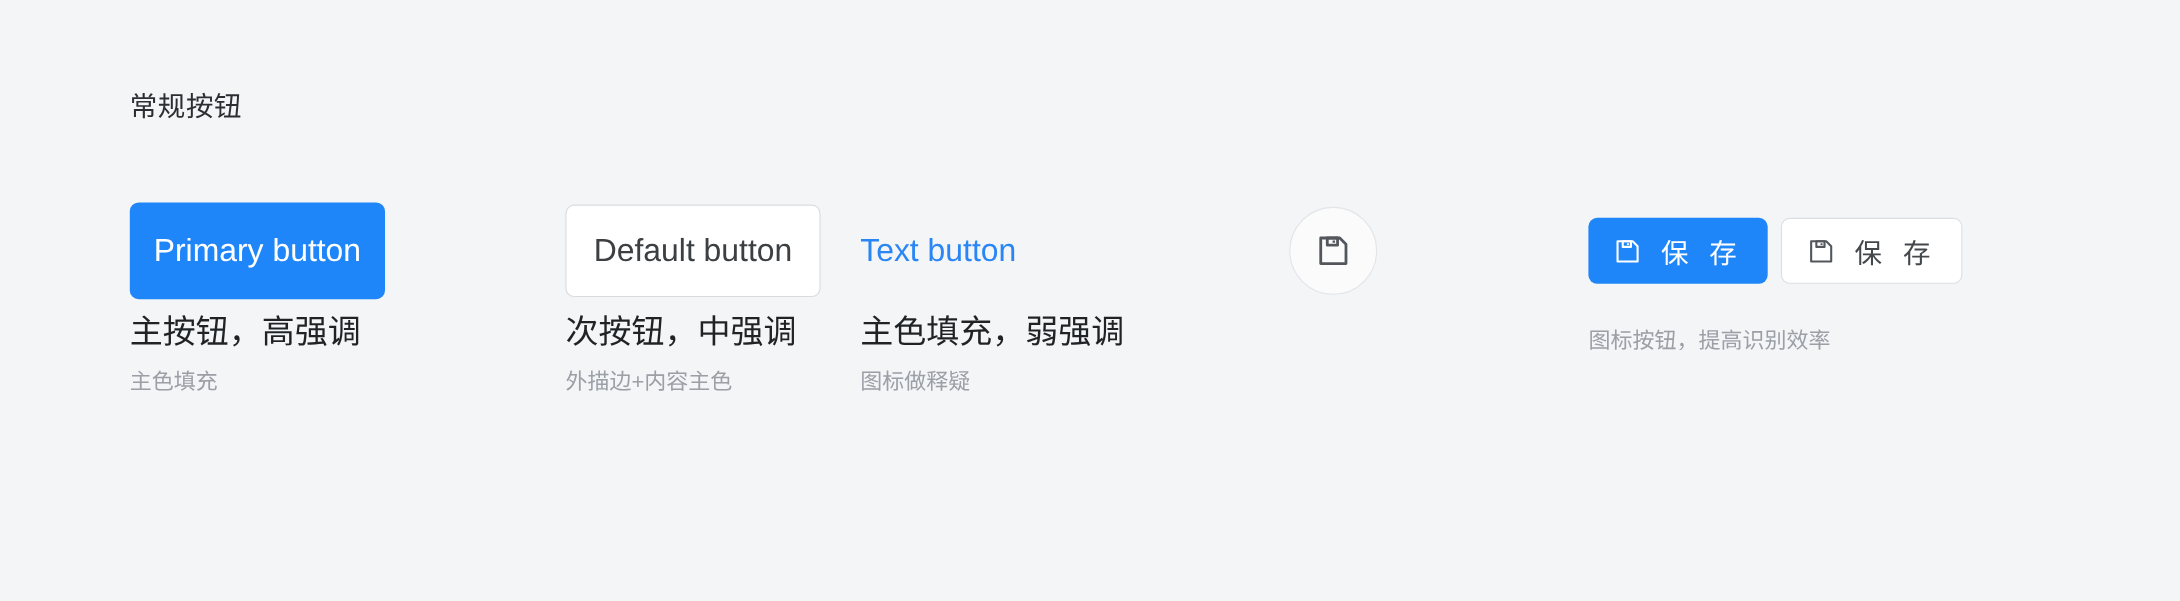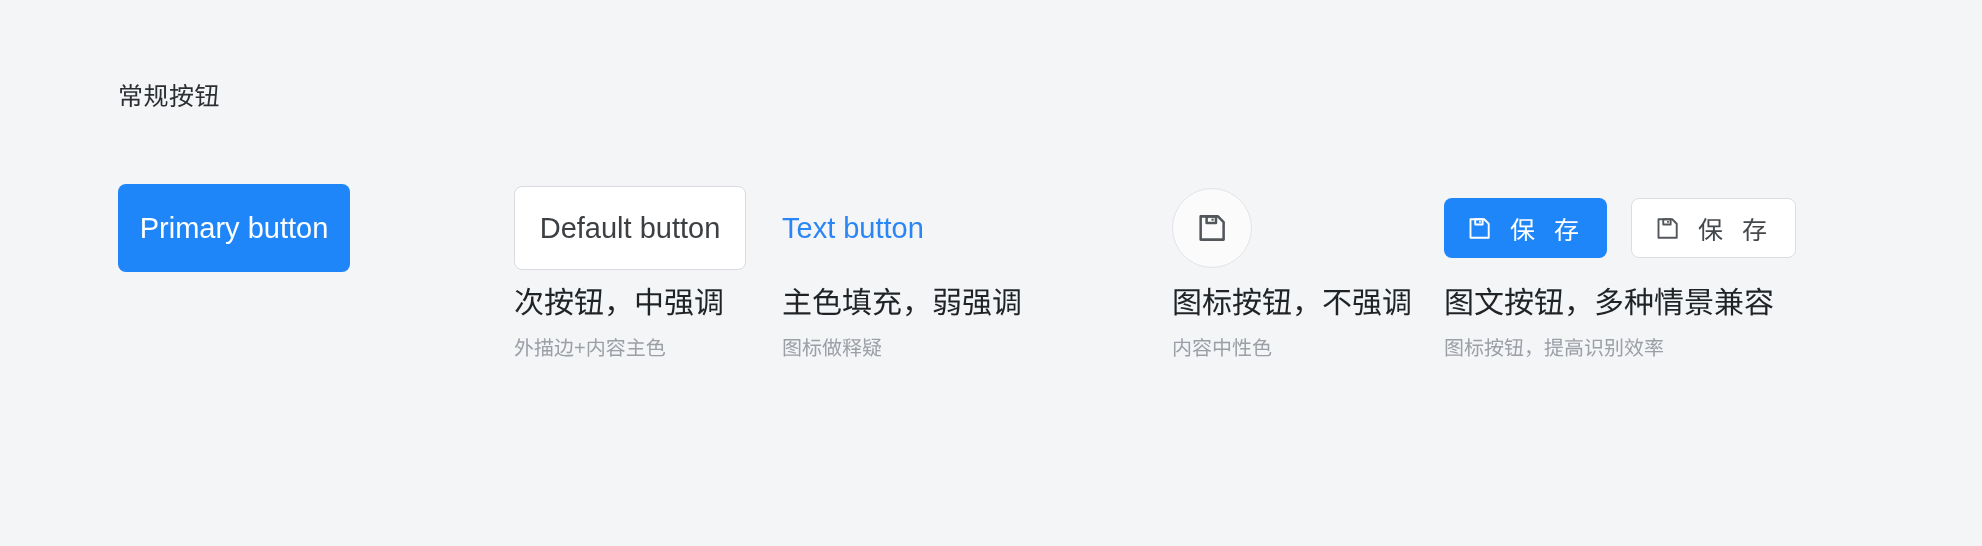--- a/index.html
+++ b/index.html
@@ -141,21 +141,21 @@
   }
 
   .btn-label-cn {
     letter-spacing: 6px;
     padding-left: 3px;
   }
 
   .pair {
     display: flex;
     align-items: center;
-    gap: 24px;
+    gap: 12px;
   }
 
   .icon {
     display: inline-flex;
     align-items: center;
     justify-content: center;
     flex: none;
   }
 
   
@@ -187,20 +187,24 @@
 
 <div class="canvas">
 
   <div class="section-title">常规按钮</div>
 
   <div class="row">
 
     <div class="col col-0">
       <div class="control-area">
         <button class="btn btn-primary">Primary button</button>
+      </div>
+      <div class="caption-block">
+        <div class="caption-main">主按钮，高强调</div>
+        <div class="caption-sub">主色填充</div>
       </div>
     </div>
 
     <div class="col col-1">
       <div class="control-area">
         <button class="btn btn-default">Default button</button>
       </div>
       <div class="caption-block">
         <div class="caption-main">次按钮，中强调</div>
         <div class="caption-sub">外描边+内容主色</div>
@@ -221,24 +225,20 @@
       <div class="control-area">
         <button class="btn btn-icon-circle">
           <span class="icon">
             <svg width="34" height="34" viewBox="0 0 24 24" fill="none" stroke="#53575c" stroke-width="1.8" stroke-linecap="round" stroke-linejoin="round">
               <path d="M4 3.8h12.2L20.2 7.8V20.2H4z"></path>
               <path d="M8.2 3.8h6.6v4.6H8.2z"></path>
               <path d="M11.6 5.4h1.6v1.4h-1.6z" fill="#53575c" stroke="none"></path>
             </svg>
           </span>
         </button>
-      </div>
-      <div class="caption-block">
-        <div class="caption-main">图标按钮，不强调</div>
-        <div class="caption-sub">内容中性色</div>
       </div>
     </div>
 
     <div class="col col-4">
       <div class="control-area">
         <div class="pair">
           <button class="btn btn-save-primary">
             <span class="icon">
               <svg width="27" height="27" viewBox="0 0 24 24" fill="none" stroke="#ffffff" stroke-width="1.7" stroke-linecap="round" stroke-linejoin="round">
                 <path d="M4 3.8h12.2L20.2 7.8V20.2H4z"></path>
@@ -255,19 +255,18 @@
                 <path d="M4 3.8h12.2L20.2 7.8V20.2H4z"></path>
                 <path d="M8.2 3.8h6.6v4.6H8.2z"></path>
                 <path d="M11.6 5.4h1.6v1.4h-1.6z" fill="#53575c" stroke="none"></path>
               </svg>
             </span>
             <span class="btn-label-cn">保 存</span>
           </button>
         </div>
       </div>
       <div class="caption-block">
-        <div class="caption-main">图文按钮，多种情景兼容</div>
         <div class="caption-sub">图标按钮，提高识别效率</div>
       </div>
     </div>
 
   </div>
 </div>
 
 </body></html>

